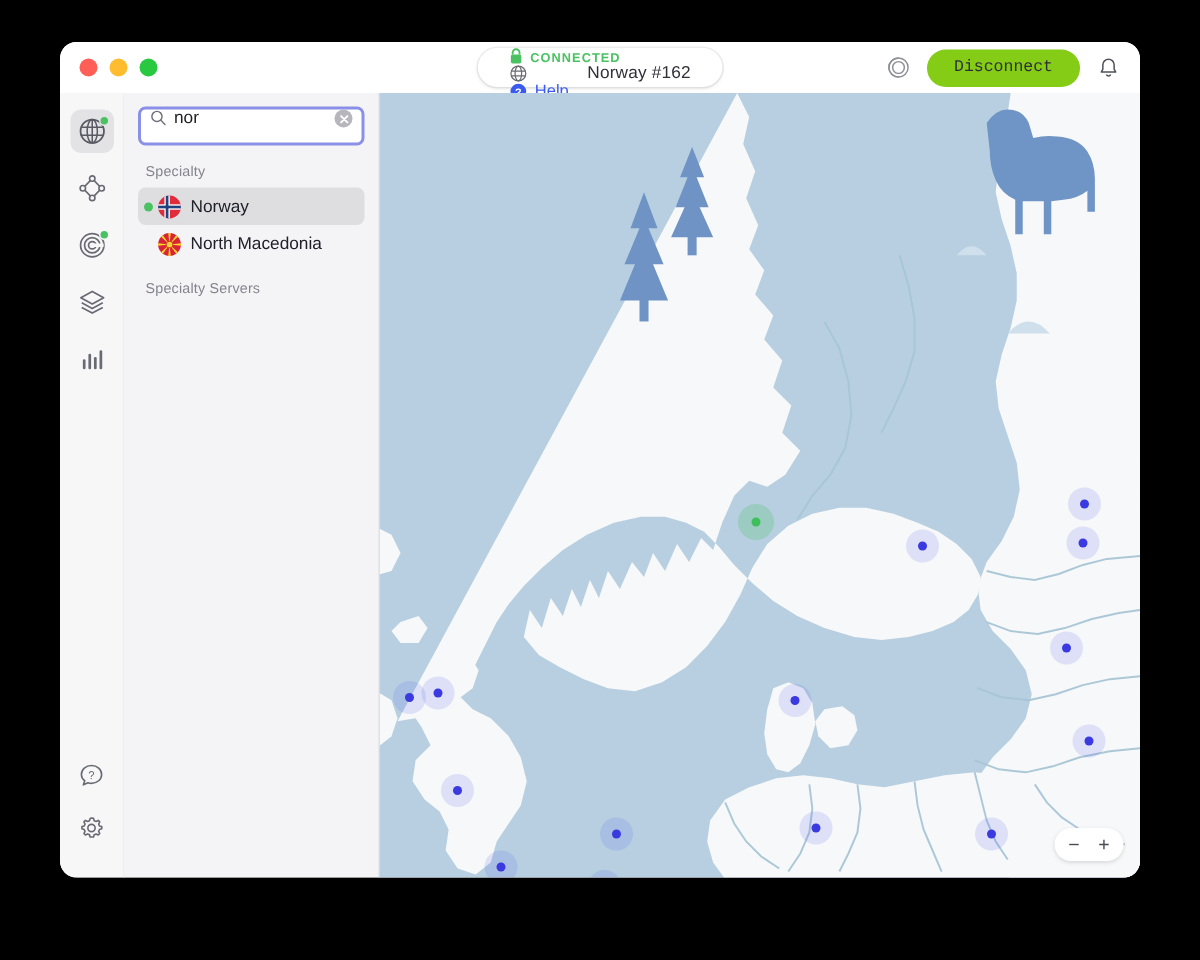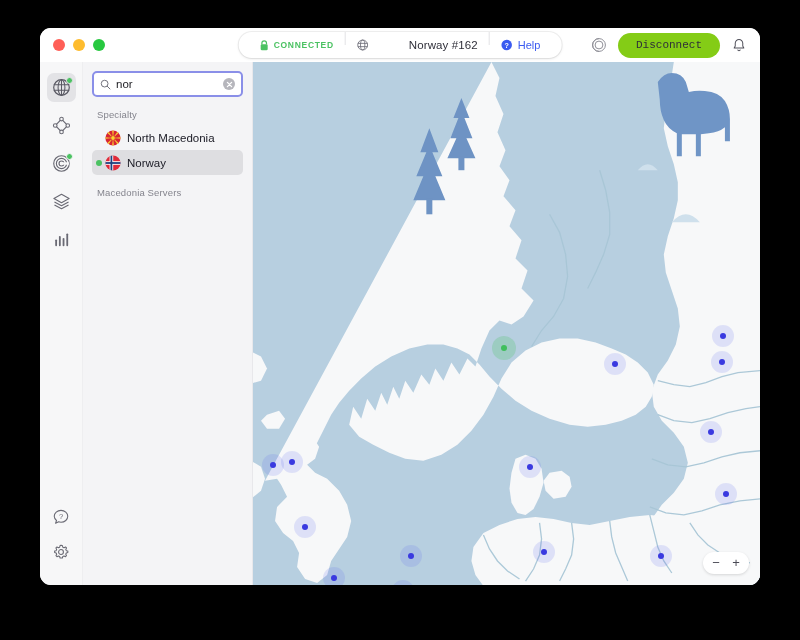--- a/index.html
+++ b/index.html
@@ -39,20 +39,21 @@
     position: absolute;
     left: 50%;
     transform: translateX(-50%);
     display: flex;
     align-items: flex-start;
     height: 26px;
     background: #ffffff;
     border-radius: 13px;
     box-shadow: 0 0 0 1px rgba(0,0,0,0.06), 0 1px 3px rgba(0,0,0,0.10);
     padding: 0 10px;
+    flex-direction: column;
   }
   .pill-seg {
     display: flex;
     align-items: center;
     gap: 5px;
     padding: 0 11px;
     height: 26px;
   }
   .pill-div { width: 1px; height: 13px; background: #e2e2e5; }
   .connected-label {
@@ -138,21 +139,21 @@
     flex-shrink: 0;
     padding: 9px 9px 0 9px;
   }
   .search-wrap {
     position: relative;
     height: 26px;
     background: #ffffff;
     border-radius: 5px;
     border: 2px solid #8a8fe8;
     display: flex;
-    align-items: center;
+    align-items: flex-start;
     padding: 0 6px;
   }
   .search-input {
     border: none;
     outline: none;
     background: transparent;
     font-family: "Liberation Sans", sans-serif;
     font-size: 11.5px;
     color: #1d1d22;
     flex: 1;
@@ -382,20 +383,41 @@
         </svg>
         <input class="search-input" value="nor" style="">
         <div class="clear-btn">
           <svg width="7" height="7" viewBox="0 0 8 8">
             <path d="M1.6 1.6 6.4 6.4M6.4 1.6 1.6 6.4" stroke="#ffffff" stroke-width="1.5" stroke-linecap="round"></path>
           </svg>
         </div>
       </div>
 
       <div class="group-head">Specialty</div>
+
+      <div class="row sel">
+        <span class="row-dot"></span>
+        <span class="row-icon">
+          <svg width="16" height="16" viewBox="0 0 16 16">
+            <defs>
+                <clipPath id="cno">
+                  <circle cx="8" cy="8" r="7.6"></circle>
+                </clipPath>
+              </defs>
+            <g clip-path="url(#cno)">
+              <rect width="16" height="16" fill="#e02b3a"></rect>
+              <rect x="4.6" y="0" width="3.6" height="16" fill="#ffffff"></rect>
+              <rect x="0" y="6.2" width="16" height="3.6" fill="#ffffff"></rect>
+              <rect x="5.5" y="0" width="1.8" height="16" fill="#20427f"></rect>
+              <rect x="0" y="7.1" width="16" height="1.8" fill="#20427f"></rect>
+            </g>
+          </svg>
+        </span>
+        <span class="row-label">Norway</span>
+      </div>
 
       <div class="row">
         <span class="row-dot hidden"></span>
         <span class="row-icon">
           <svg width="16" height="16" viewBox="0 0 16 16">
             <defs>
                 <clipPath id="cmk">
                   <circle cx="8" cy="8" r="7.6"></circle>
                 </clipPath>
               </defs>
@@ -413,42 +435,21 @@
                   <path d="M8 8 6.8 19 9.2 19Z"></path>
               </g>
               <circle cx="8" cy="8" r="2.5" fill="#d82434"></circle>
               <circle cx="8" cy="8" r="1.9" fill="#f8d530"></circle>
             </g>
           </svg>
         </span>
         <span class="row-label">North Macedonia</span>
       </div>
 
-      <div class="row sel">
-        <span class="row-dot"></span>
-        <span class="row-icon">
-          <svg width="16" height="16" viewBox="0 0 16 16">
-            <defs>
-                <clipPath id="cno">
-                  <circle cx="8" cy="8" r="7.6"></circle>
-                </clipPath>
-              </defs>
-            <g clip-path="url(#cno)">
-              <rect width="16" height="16" fill="#e02b3a"></rect>
-              <rect x="4.6" y="0" width="3.6" height="16" fill="#ffffff"></rect>
-              <rect x="0" y="6.2" width="16" height="3.6" fill="#ffffff"></rect>
-              <rect x="5.5" y="0" width="1.8" height="16" fill="#20427f"></rect>
-              <rect x="0" y="7.1" width="16" height="1.8" fill="#20427f"></rect>
-            </g>
-          </svg>
-        </span>
-        <span class="row-label">Norway</span>
-      </div>
-
-      <div class="group-head">Macedonia Servers</div>
+      <div class="group-head">Specialty Servers</div>
 
     </div>
 
     <div class="map">
 
       <svg viewBox="0 0 506 523" preserveAspectRatio="none">
         <rect width="506" height="523" fill="#b7cfe0"></rect>
 
         <g fill="#f7f8f9">
 

